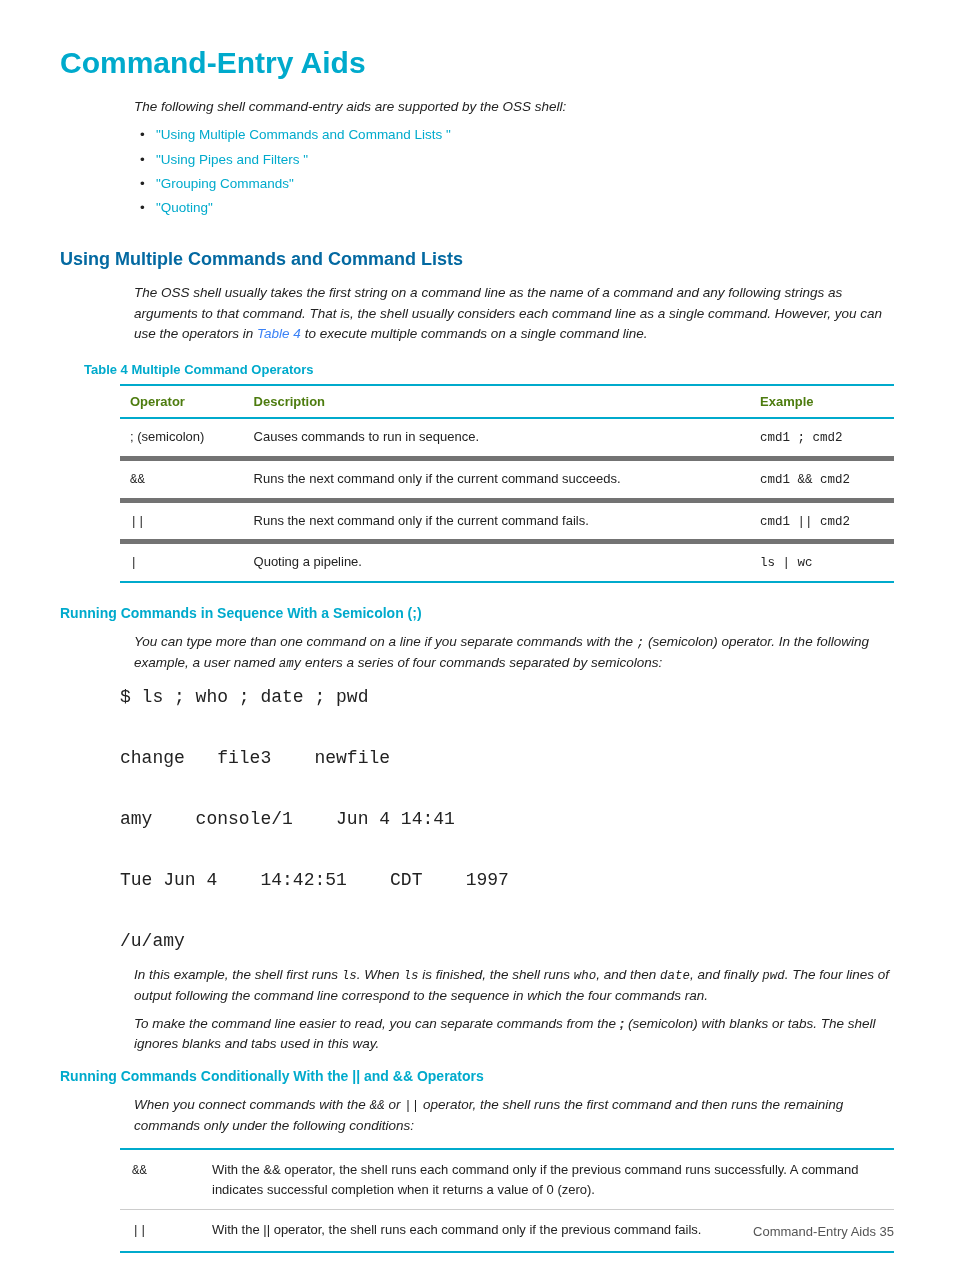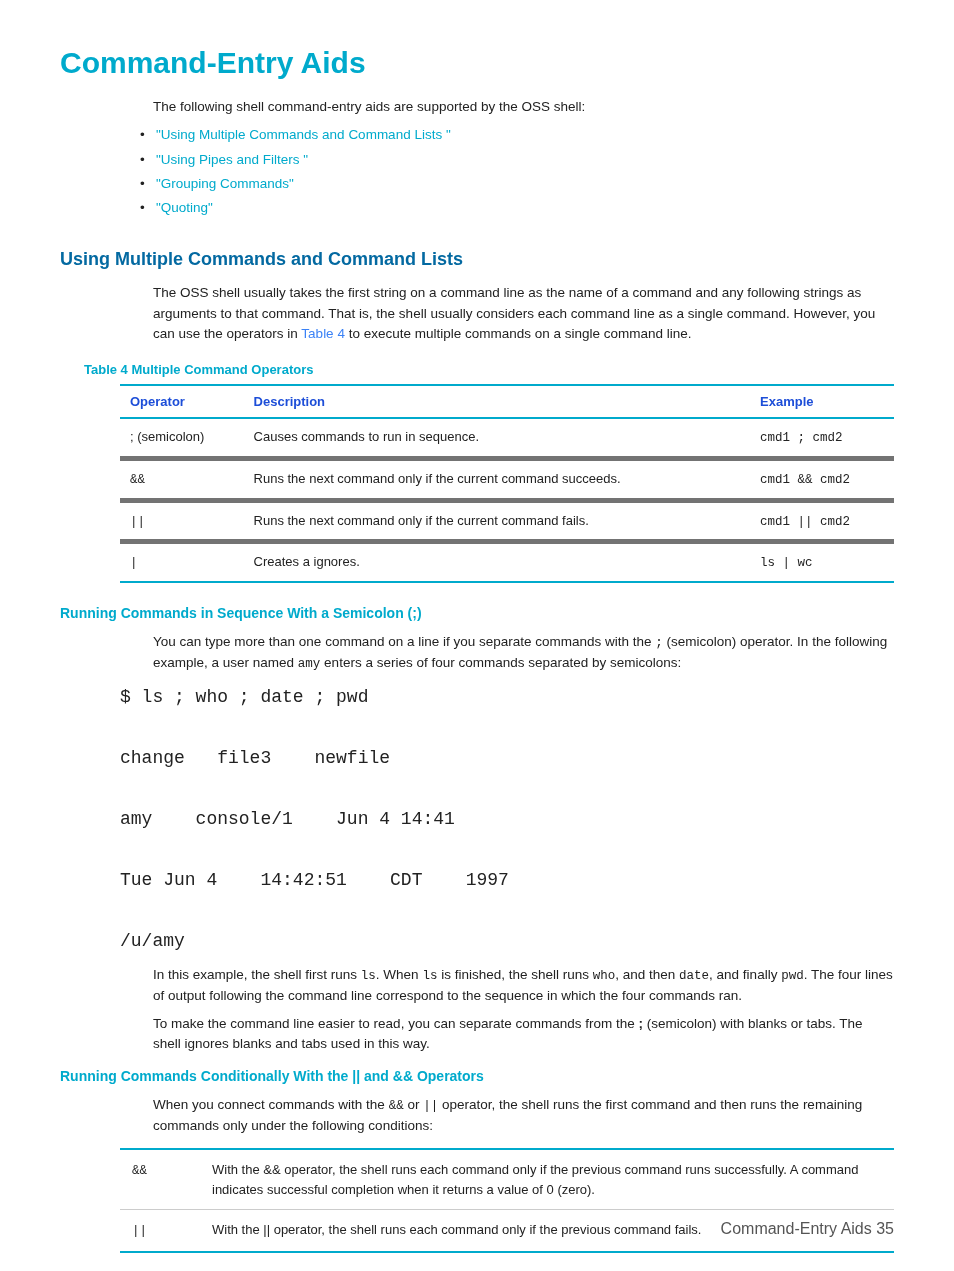--- a/index.html
+++ b/index.html
@@ -27,24 +27,25 @@
       margin-bottom: 10px;
     }
     h3.subsubsection-title {
       font-size: 14px;
       color: #00aacc;
       font-weight: bold;
       margin-top: 12px;
       margin-bottom: 8px;
     }
     .body-text {
-      margin-left: 93px;
+      margin-left: 74px;
       margin-bottom: 8px;
       color: #222;
       font-size: 13.5px;
+      font-style: italic;
     }
     .bullet-list {
       margin-left: 80px;
       margin-bottom: 10px;
       list-style: none;
     }
     .bullet-list li {
       position: relative;
       padding-left: 16px;
       margin-bottom: 4px;
@@ -77,21 +78,21 @@
     }
     .cmd-table thead tr {
       border-top: 2px solid #00aacc;
       border-bottom: 2px solid #00aacc;
     }
     .cmd-table thead th {
       text-align: left;
       padding: 6px 10px;
       font-size: 13px;
       font-weight: bold;
-      color: #1d4ed8;
+      color: #4d7c0f;
       background: #fff;
     }
     .cmd-table tbody tr {
       border-bottom: 5px solid #737373;
     }
     .cmd-table tbody td {
       padding: 8px 10px;
       vertical-align: top;
       font-size: 13px;
     }
@@ -129,21 +130,21 @@
       vertical-align: top;
       font-size: 13px;
     }
     .op-table tbody tr:last-child {
       border-bottom: none;
     }
     .page-footer {
       position: absolute;
       bottom: 30px;
       right: 60px;
-      font-size: 16px;
+      font-size: 13px;
       color: #555;
     }
     .link-ref {
       color: #3b82f6;
       text-decoration: none;
     }
   </style>
 </head>
 <body>
 
@@ -183,21 +184,21 @@
       <td>Runs the next command only if the current command succeeds.</td>
       <td><code>cmd1 &amp;&amp; cmd2</code></td>
     </tr>
     <tr>
       <td><code>||</code></td>
       <td>Runs the next command only if the current command fails.</td>
       <td><code>cmd1 || cmd2</code></td>
     </tr>
     <tr>
       <td><code>|</code></td>
-      <td>Creates a ignores.</td>
+      <td>Quoting a pipeline.</td>
       <td><code>ls | wc</code></td>
     </tr>
   </tbody>
 </table>
 
 <h3 class="subsubsection-title">Running Commands in Sequence With a Semicolon (;)</h3>
 
 <p class="body-text">You can type more than one command on a line if you separate commands with the <code>;</code> (semicolon) operator. In the following example, a user named <code>amy</code> enters a series of four commands separated by semicolons:</p>
 
 <div class="code-block">$ ls ; who ; date ; pwd

